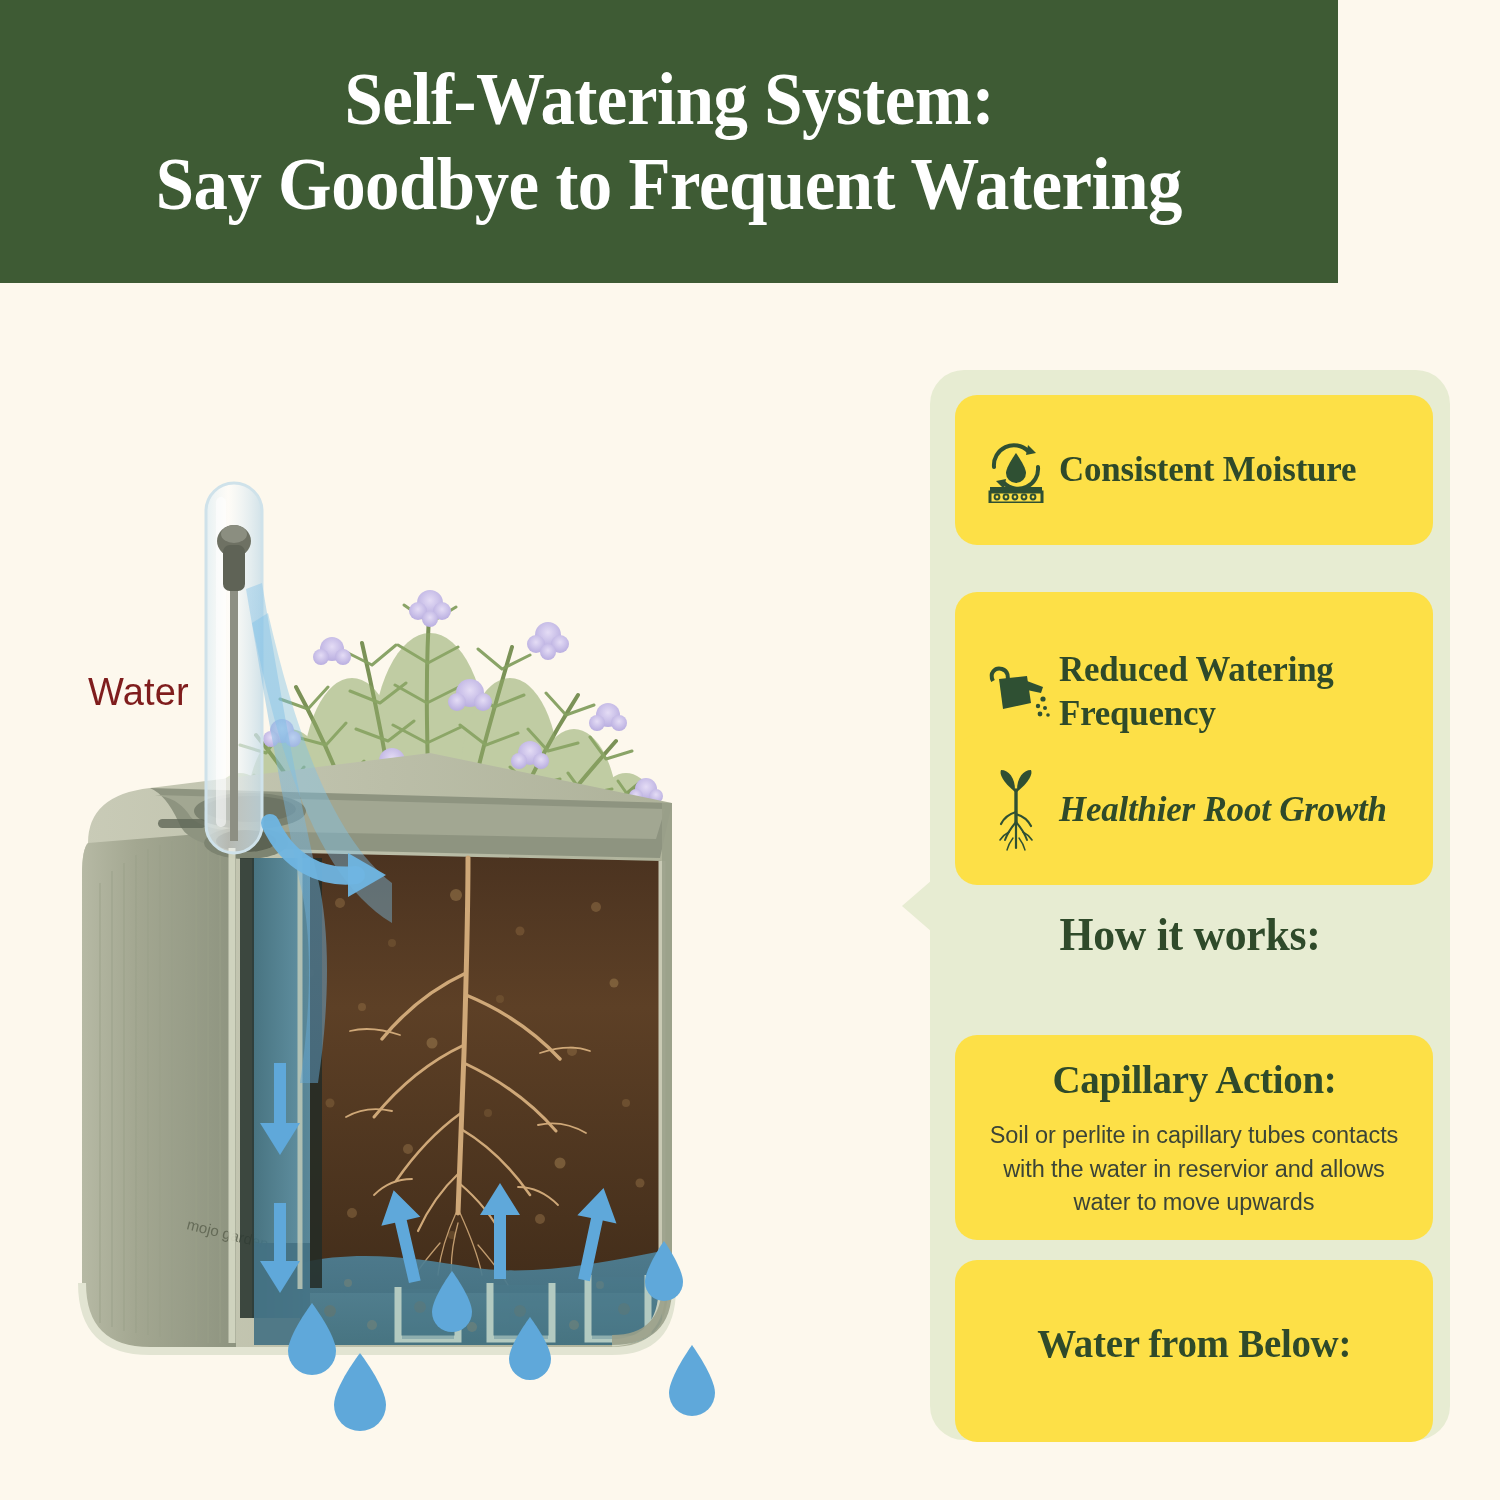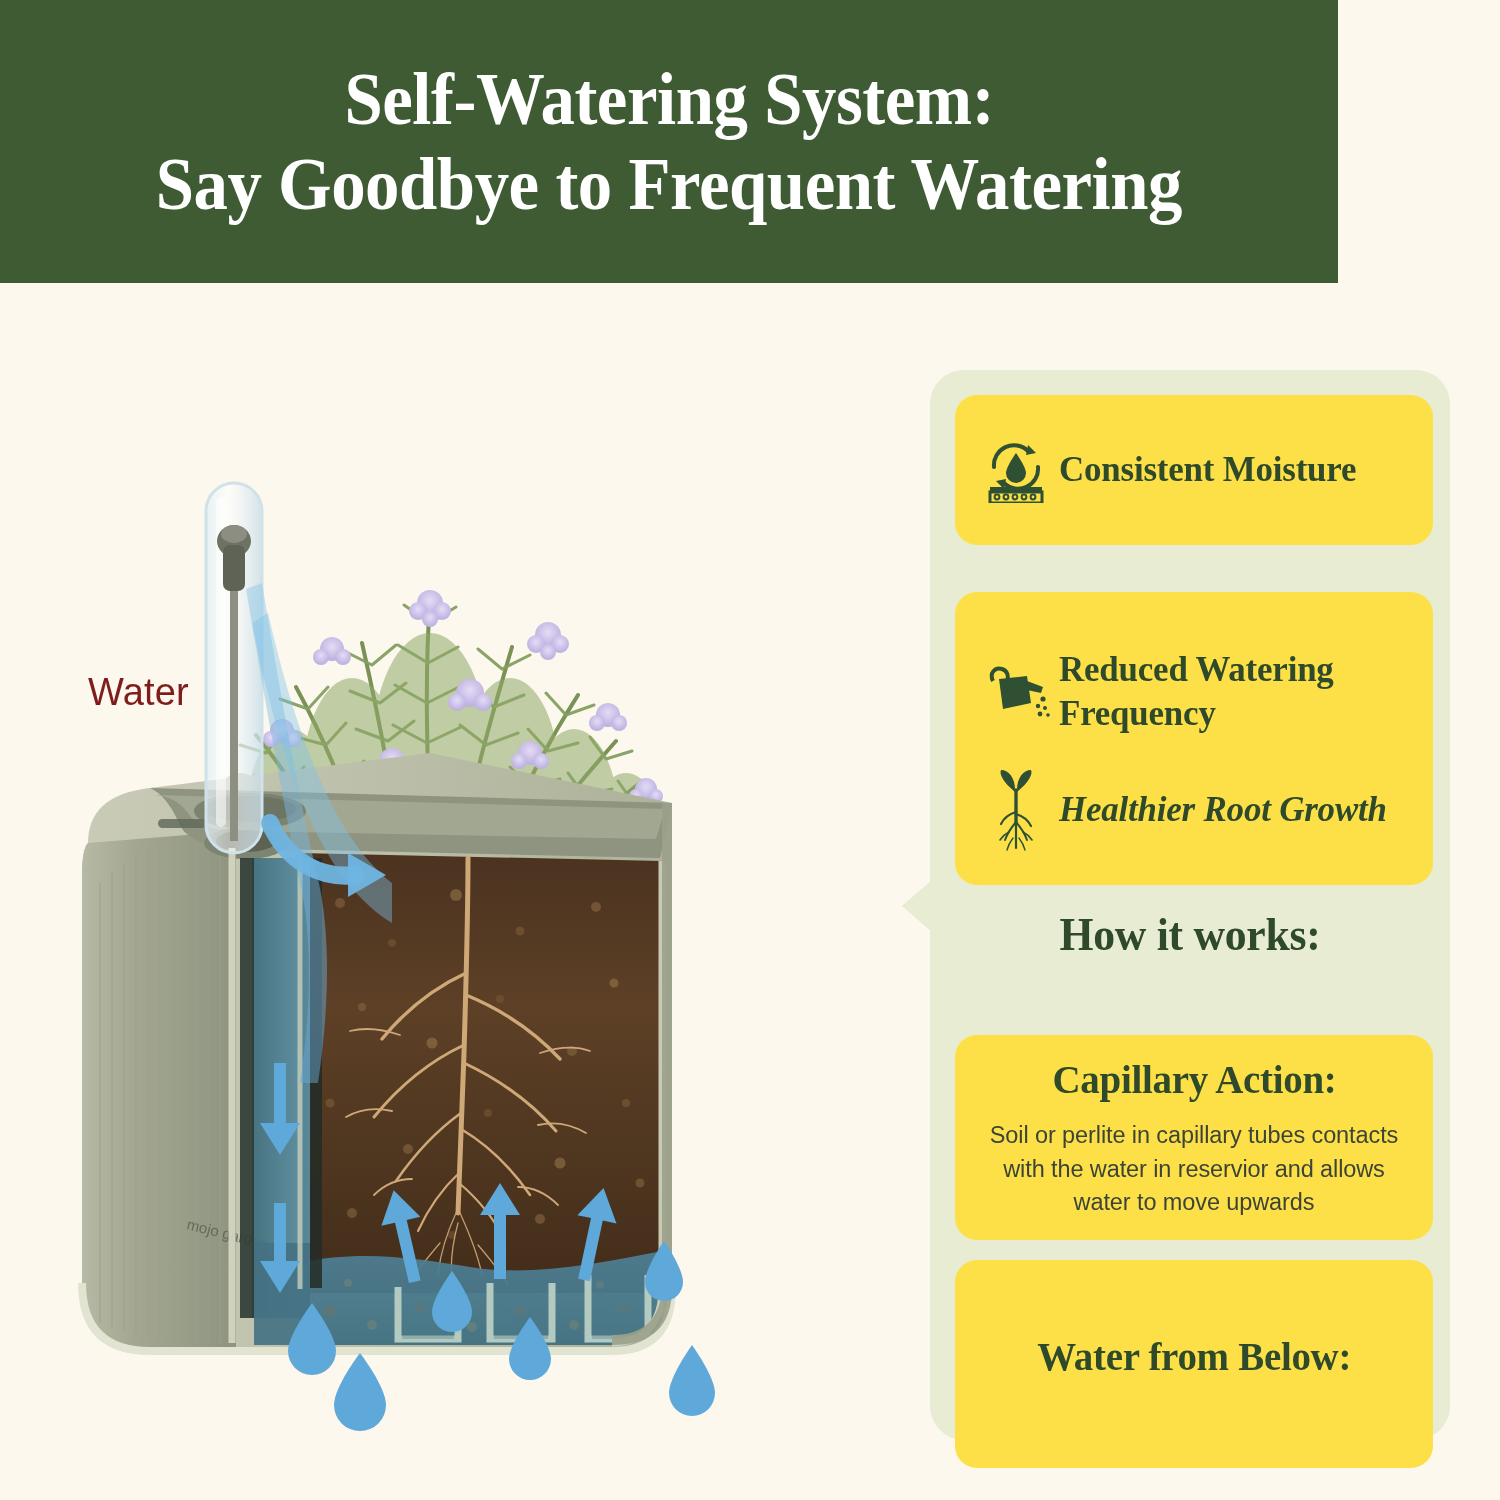--- a/index.html
+++ b/index.html
@@ -574,17 +574,17 @@
     <div class="benefit-label">Healthier Root Growth</div>
   </div>
 
   <div class="how-title">How it works:</div>
 
   <div class="card card-step" style="top:995px;height:205px;">
     <div class="step-title">Capillary Action:</div>
     <div class="step-body">Soil or perlite in capillary tubes contacts with the water in reservior and allows water to move upwards</div>
   </div>
 
-  <div class="card card-step" style="top:1220px;height:208px;">
+  <div class="card card-step" style="top:1220px;height:182px;">
     <div class="step-title">Water from Below:</div>
   </div>
 
 </div>
 
 </body></html>

